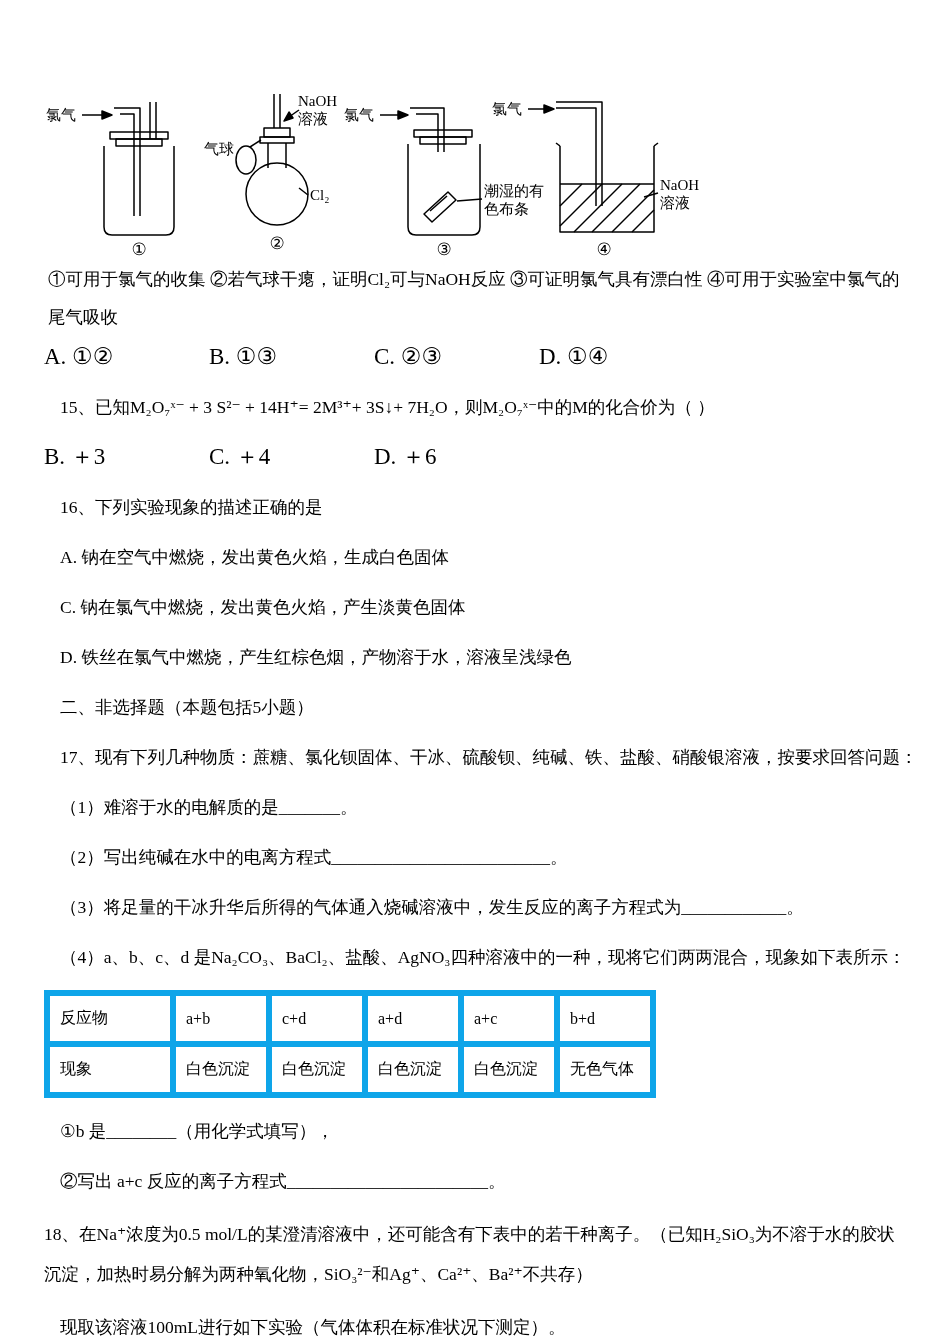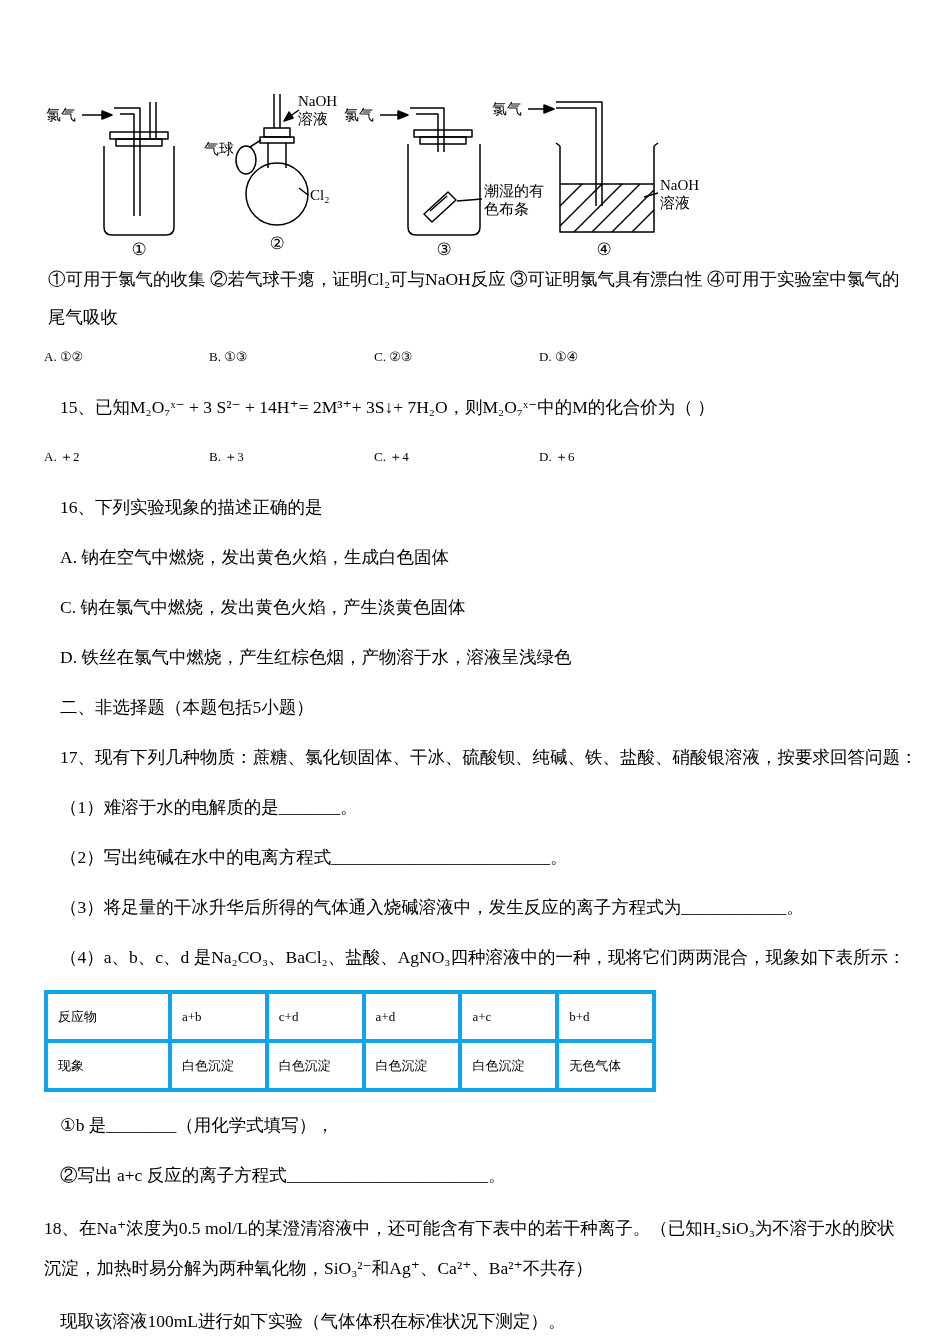--- a/index.html
+++ b/index.html
@@ -9,24 +9,24 @@
   .diagrams{position:relative;height:168px;margin-top:88px}
   .diag{position:absolute}
   .diag line,.diag path,.diag rect,.diag polygon,.diag circle,.diag ellipse{
         stroke:#000;stroke-width:1.5;fill:none;stroke-linejoin:round}
   .diag polygon.fill{fill:#000;stroke:#000}
   .diag text{font-size:15px;fill:#000;font-family:inherit}
   .diag text.num{font-size:17px}
   .line{font-size:17.5px;line-height:34px;white-space:nowrap;margin:16px}
   .stmt{font-size:17.5px;line-height:38px;margin:4px}
   .stmt18{font-size:17.5px;line-height:40px;margin:0}
-  .opts{display:flex;font-size:13px;line-height:34px}
+  .opts{display:flex;font-size:23px;line-height:34px}
   .opts span{width:165px}
   table{border-collapse:collapse;margin:6px 0;table-layout:fixed}
-  td{border:4px solid #0ea5e9;font-size:13px;padding:0 10px;vertical-align:middle;overflow:hidden}
+  td{border:6px solid #0ea5e9;font-size:16px;padding:0 10px;vertical-align:middle;overflow:hidden}
   .t1{width:612px}   .t1 td{height:45px}  .t1 td:first-child{width:100px}
   .t2{width:862px}   .t2 td{height:44px}  .t2 td:first-child{width:192px}
   .t3{width:862px}   .t3 td{height:52px}
   .t3 td:nth-child(1){width:76px} .t3 td:nth-child(2){width:432px}
 </style>
 </head>
 <body>
 
 <div class="page">
 
@@ -119,21 +119,20 @@
   <div class="opts">
     <span>A. ①②</span>
     <span>B. ①③</span>
     <span>C. ②③</span>
     <span>D. ①④</span>
   </div>
 
   <p class="line">15、已知M₂O₇ˣ⁻ + 3 S²⁻ + 14H⁺= 2M³⁺+ 3S↓+ 7H₂O，则M₂O₇ˣ⁻中的M的化合价为（   ）</p>
 
   <div class="opts">
-    <span>A. ＋2</span>
     <span>B. ＋3</span>
     <span>C. ＋4</span>
     <span>D. ＋6</span>
   </div>
 
   <p class="line">16、下列实验现象的描述正确的是</p>
   <p class="line">A. 钠在空气中燃烧，发出黄色火焰，生成白色固体</p>
   <p class="line">C. 钠在氯气中燃烧，发出黄色火焰，产生淡黄色固体</p>
   <p class="line">D. 铁丝在氯气中燃烧，产生红棕色烟，产物溶于水，溶液呈浅绿色</p>
 

